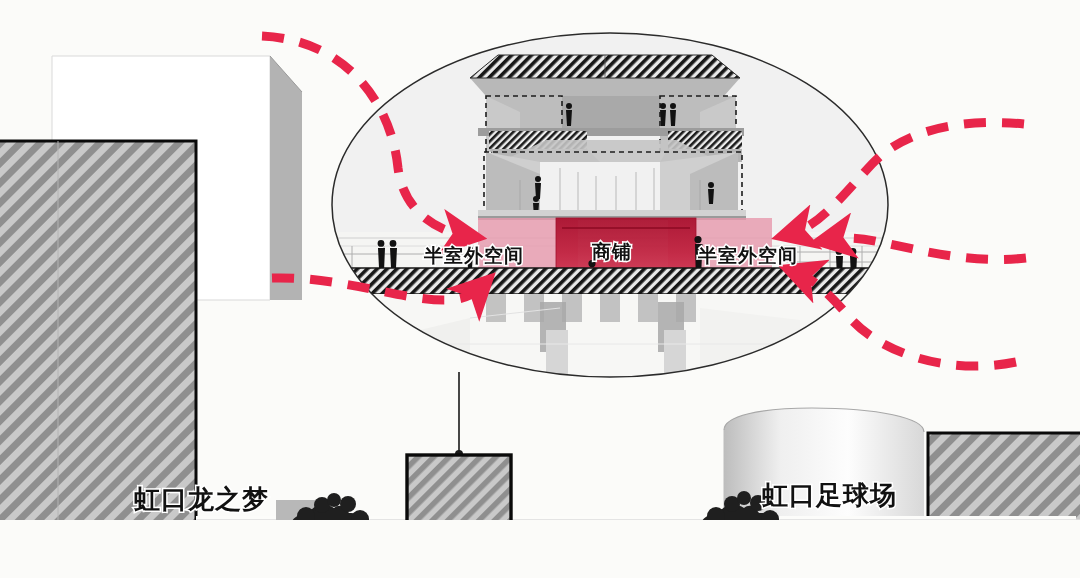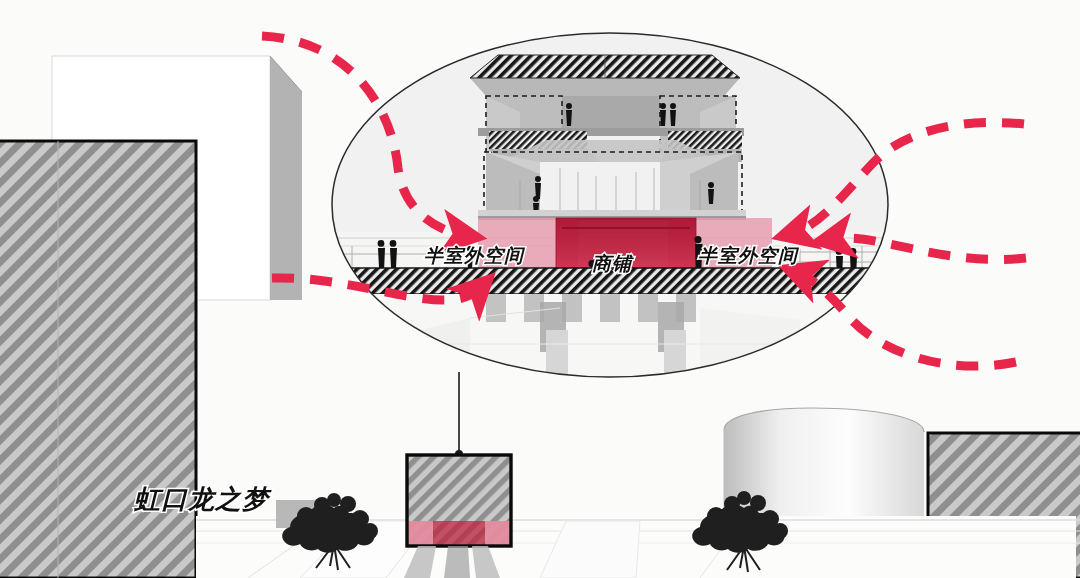--- a/index.html
+++ b/index.html
@@ -2,21 +2,21 @@
 <html><head>
 <meta charset="utf-8">
 <style>
   html,body{margin:0;padding:0;}
   body{
     width:1080px;height:578px;overflow:hidden;
     background:#fbfbf9;
     font-family:"DejaVu Sans","Liberation Sans",sans-serif;
     position:relative;
   }
-  #stage{position:absolute;inset:0;width:1080px;height:578px;overflow:hidden;background:#eab308;font-style:italic;}
+  #stage{position:absolute;inset:0;width:1080px;height:520px;overflow:hidden;background:#eab308;}
   svg.layer{position:absolute;left:0;top:0;width:1080px;height:578px;overflow:visible;}
   .lbl{
     position:absolute;
     font-weight:bold;
     color:#111;
     white-space:nowrap;
     letter-spacing:1px;
     -webkit-text-stroke:3px #ffffff;
     paint-order:stroke fill;
   }
@@ -322,24 +322,27 @@
       <path d="M272,278 C340,276 400,300 444,300 C466,300 474,294 482,286"></path>
       <path d="M1024,124 C960,118 904,130 872,164 C842,196 820,226 790,234"></path>
       <path d="M1026,258 C970,264 920,250 880,242 C852,236 840,238 828,240"></path>
       <path d="M1016,362 C946,376 880,352 850,318 C828,292 812,278 796,272"></path>
     </g>
   </svg>
 
   <div class="lbl sect-label" style="left:424px; top:243px;">
     <span>半室外空间</span>
   </div>
-  <div class="lbl sect-label" style="left:592px; top:251px;">
+  <div class="lbl sect-label" style="left:592px; top:239px;">
     <span>商铺</span>
   </div>
   <div class="lbl sect-label" style="left:698px; top:243px;">
     <span>半室外空间</span>
   </div>
 
   <div class="lbl site-label" style="left:134px; top:482px;">
     <span>虹口龙之梦</span>
   </div>
+  <div class="lbl site-label" style="left:762px; top:478px;">
+    <span>虹口足球场</span>
+  </div>
 
 </div>
 
 </body></html>

